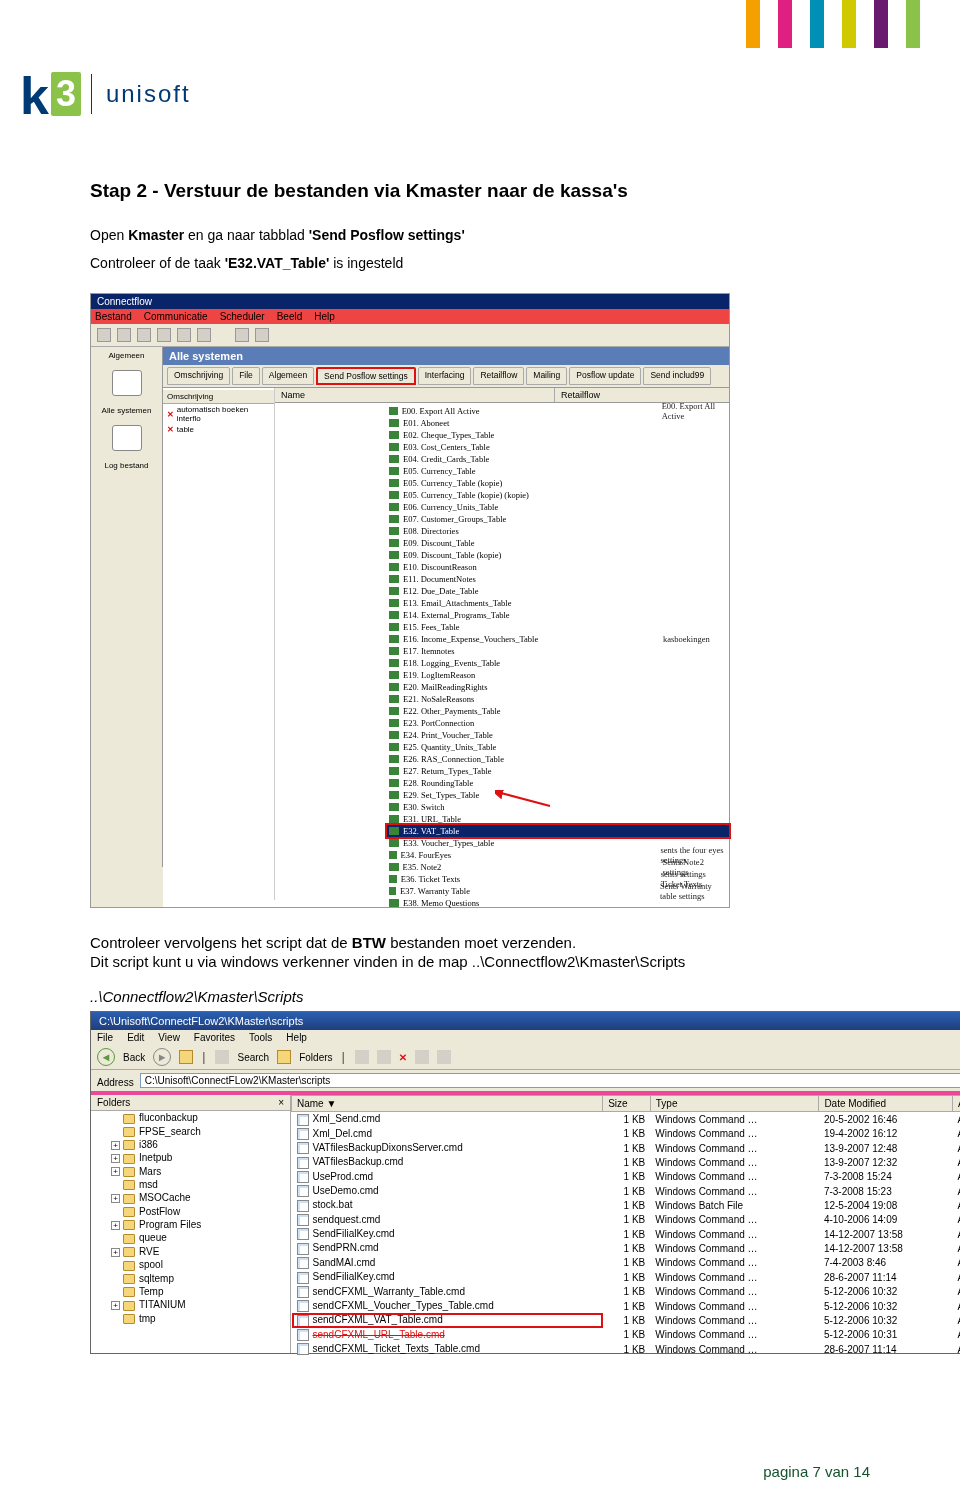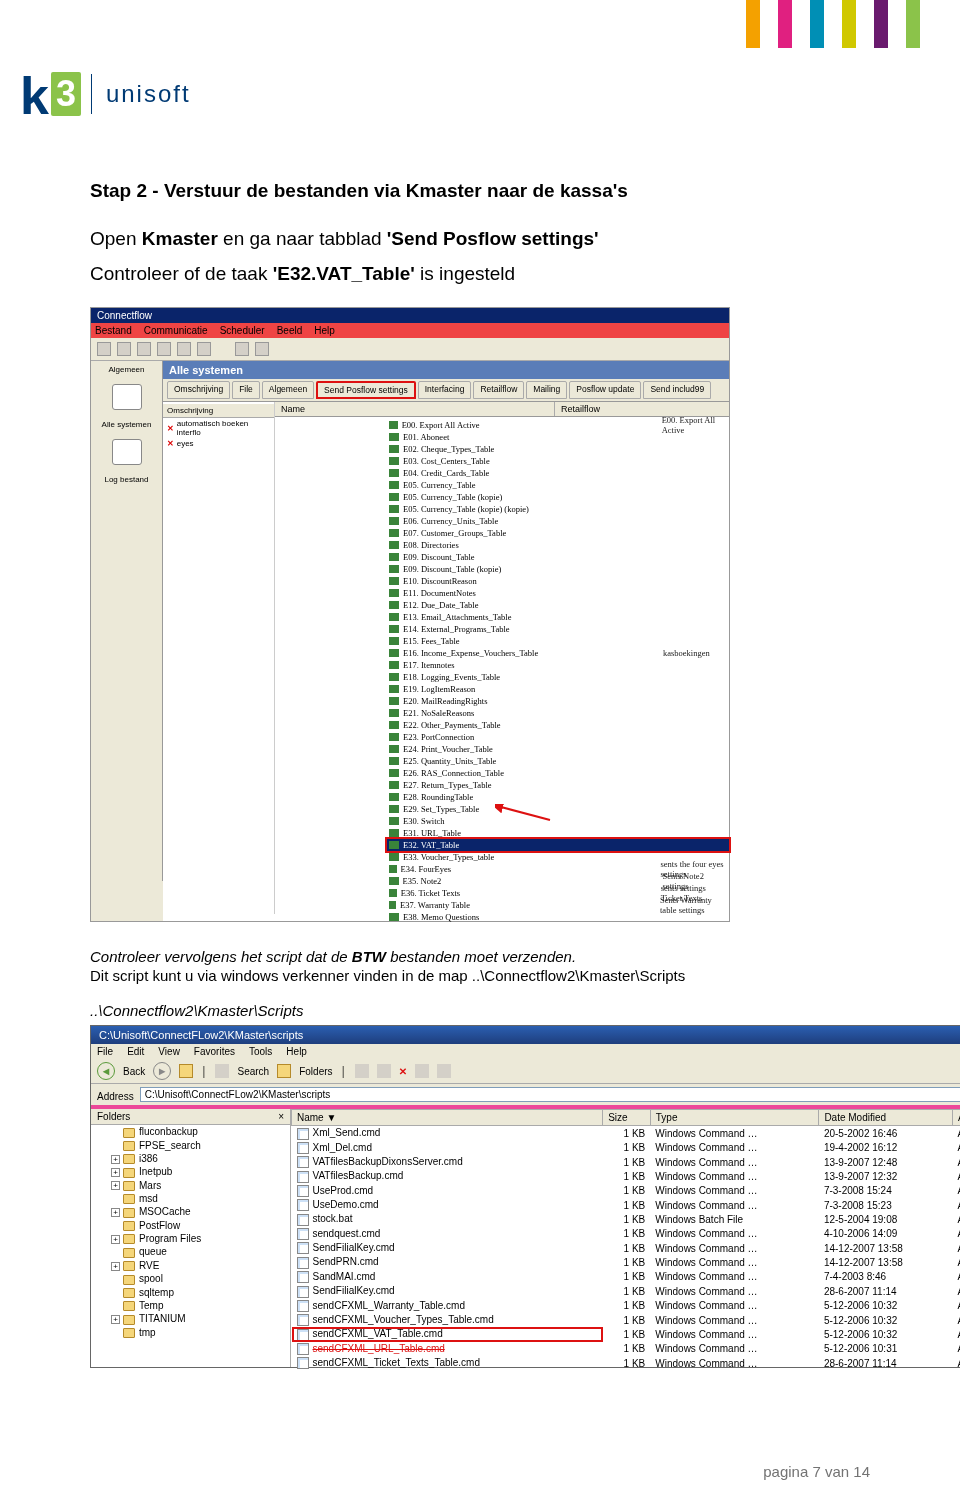--- a/index.html
+++ b/index.html
@@ -41,21 +41,21 @@
   }
   .logo-sep { width: 1px; height: 40px; background: #003a74; margin: 0 14px 0 10px; }
   .logo-unisoft { color: #003a74; font-size: 24px; letter-spacing: 2px; }
   .content {
     position: absolute;
     top: 180px;
     left: 90px;
     width: 800px;
   }
   .heading { font-size: 19px; font-weight: bold; margin-bottom: 24px; }
-  .para { font-size: 19px; line-height: 1.4; margin-bottom: 8px; }
+  .para { font-size: 14px; line-height: 1.4; margin-bottom: 8px; }
   .screenshot1 {
     margin-top: 20px;
     width: 640px;
     border: 1px solid #999;
     background: #ece9d8;
     font-size: 9px;
     font-family: "Tahoma", Arial, sans-serif;
   }
   .titlebar {
     background: #0a246a;
@@ -99,21 +99,21 @@
   .erow .ico { width:10px; height:8px; background:#3a843a; margin: 0 4px 0 2px; }
   .erow .nm { flex:0 0 260px; overflow:hidden; white-space:nowrap; }
   .erow .dsc { color:#222; }
   .erow.sel { background:#0a246a; color:#fff; }
   .erow.sel.hl { outline:2px solid #d11; }
   .arrow {
     position:absolute; left:225px; top:404px;
     width:0; height:0;
   }
   .arrow svg { position:absolute; top:-2px; left:-5px; }
-  .para2 { margin-top: 24px; font-size: 15px; line-height:1.4;font-style:italic; }
+  .para2 { margin-top: 24px; font-size: 15px; line-height:1.4; }
   .italic { font-style: italic; margin-top: 18px; font-size: 15px; }
   .screenshot2 {
     margin-top: 6px;
     width: 944px;
     border:1px solid #666;
     font-family: "Tahoma", Arial, sans-serif;
     font-size: 10px;
   }
   .s2-title {
     background: linear-gradient(#2b5fb1,#1e3e7d);
@@ -144,21 +144,21 @@
   .files th { text-align:left; background:#ece9d8; border:1px solid #aaa;
     padding:2px 5px; font-weight:normal; font-size:10px; }
   .files td { padding:1px 5px; white-space:nowrap; font-size:10px; }
   .files tr.hl-red td:first-child { outline:2px solid #d11; outline-offset:-2px; }
   .files tr.strike td:first-child span { text-decoration: line-through; color:#d11; }
   .cmd-ico { display:inline-block; width:12px; height:12px; background:#fff;
     border:1px solid #888; margin-right:4px; vertical-align:middle;
     box-shadow: inset 2px 2px 0 #cde1f7; }
   .footer {
     position:absolute; bottom:28px; right:90px;
-    font-size:15px; color:#737373;
+    font-size:15px; color:#14532d;
   }
 </style>
 </head>
 <body>
 
 <div class="topbars">
     <div style="background: rgb(244, 161, 0);"></div>
     <div style="background: rgb(224, 32, 128);"></div>
     <div style="background: rgb(0, 143, 181);"></div>
     <div style="background: rgb(208, 200, 0);"></div>
@@ -227,21 +227,21 @@
       <div style="display:flex; height:512px;">
         <div class="left-cf">
           <div class="hdr">Omschrijving</div>
           <div id="cf-leftitems">
               <div class="itm">
                 <span class="x-red">✕</span>
                 <span>automatisch boeken interflo</span>
               </div>
               <div class="itm">
                 <span class="x-red">✕</span>
-                <span>eyes</span>
+                <span>table</span>
               </div>
             </div>
         </div>
         <div style="flex:1; position:relative;">
           <div class="listhdr">
             <div>Name</div>
             <div>Retailflow</div>
           </div>
           <div class="elist" id="cf-list">
               <div class="erow">

